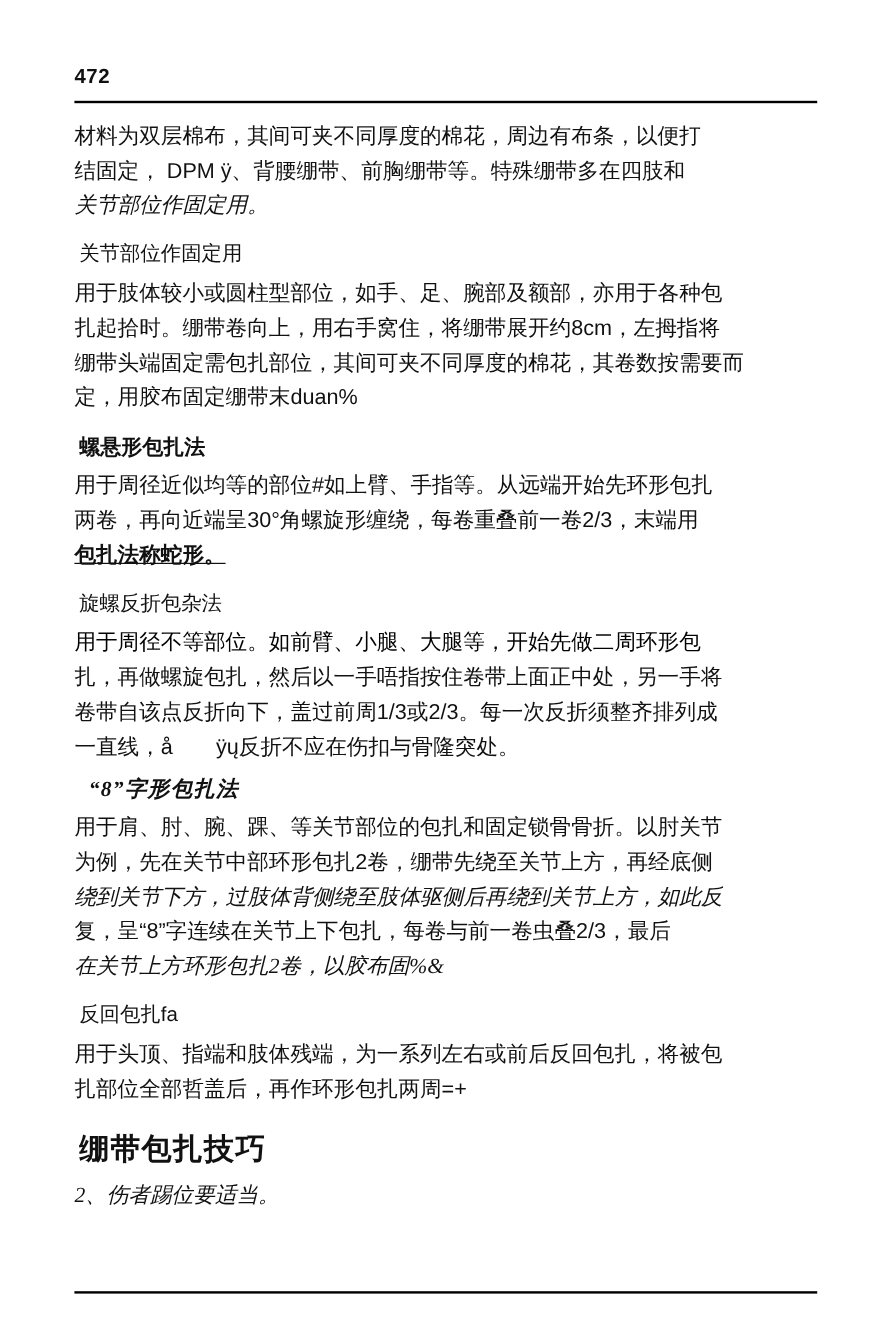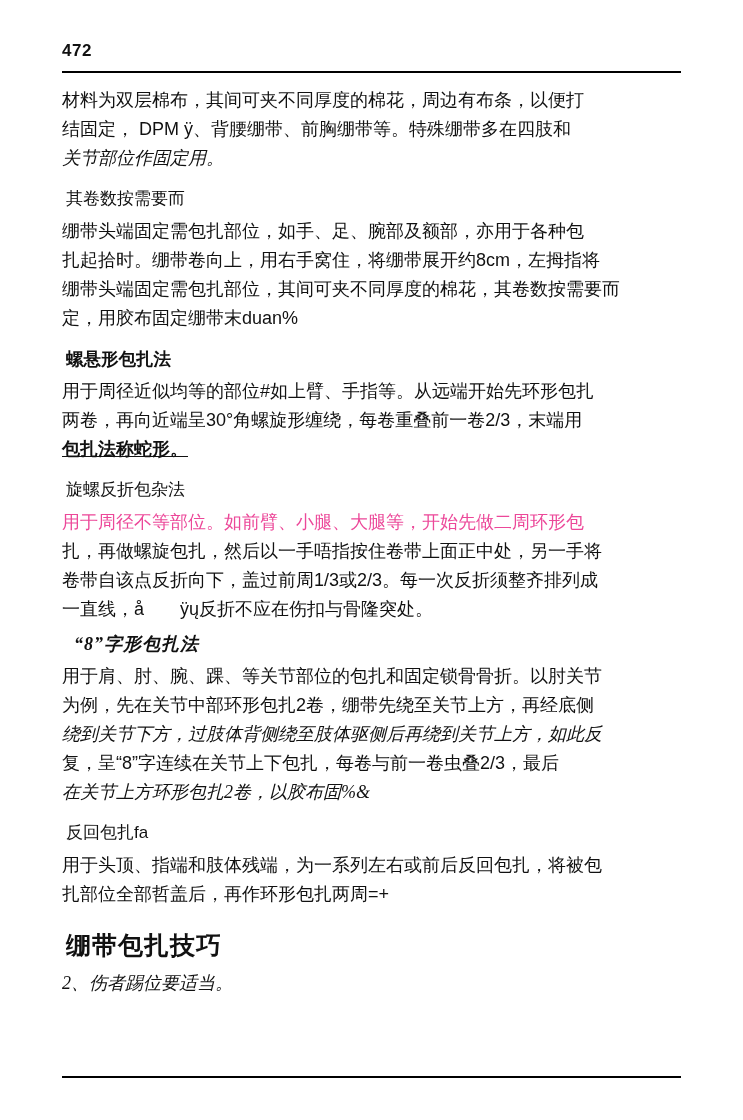--- a/index.html
+++ b/index.html
@@ -13,21 +13,21 @@
     font-family: "Liberation Sans", sans-serif;
     color: #111111;
     position: relative;
     overflow: hidden;
   }
   .page {
     position: relative;
     width: 743px;
     height: 1120px;
     box-sizing: border-box;
-    padding: 3px 62px;
+    padding: 16px 62px;
     border-radius: 31px;
   }
   .page-number {
     font-family: "Liberation Sans", sans-serif;
     font-weight: bold;
     font-size: 17px;
     color: #111;
     padding-top: 38px;
     padding-bottom: 10px;
     letter-spacing: 0.5px;
@@ -76,21 +76,21 @@
     margin: 8px 0 6px 12px;
     font-size: 18px;
     font-weight: bold;
     font-style: italic;
     font-family: "Liberation Serif", serif;
     line-height: 26px;
     letter-spacing: 1px;
   }
   .ital { font-style: italic; font-family: "Liberation Serif", serif; }
   .bold { font-weight: bold; text-decoration: underline; }
-  .faint { color: #ec4899; }
+  .faint { color: #000000; }
   .big { font-size: 18px; }
 </style>
 </head>
 <body>
 
 <div class="page">
 
   <div class="page-number">472</div>
 
   <hr class="rule">
@@ -98,24 +98,24 @@
   <p class="body">
     <span class="big">材料为双层棉布，其间可夹不同厚度的棉花，周边有布条，以便打</span>
   </p>
   <p class="body">
     <span class="big">结固定， DPM ÿ、背腰绷带、前胸绷带等。特殊绷带多在四肢和</span>
   </p>
   <p class="body">
     <span class="big ital">关节部位作固定用。</span>
   </p>
 
-  <h2 class="heading-light">其卷数按需要而</h2>
+  <h2 class="heading-light">关节部位作固定用</h2>
 
   <p class="body">
-    <span class="big">绷带头端固定需包扎部位，如手、足、腕部及额部，亦用于各种包</span>
+    <span class="big">用于肢体较小或圆柱型部位，如手、足、腕部及额部，亦用于各种包</span>
   </p>
   <p class="body">
     <span class="big">扎起拾时。绷带卷向上，用右手窝住，将绷带展开约8cm，左拇指将</span>
   </p>
   <p class="body">
     <span class="big">绷带头端固定需包扎部位，其间可夹不同厚度的棉花，其卷数按需要而</span>
   </p>
   <p class="body">
     <span class="big">定，用胶布固定绷带末duan%</span>
   </p>

